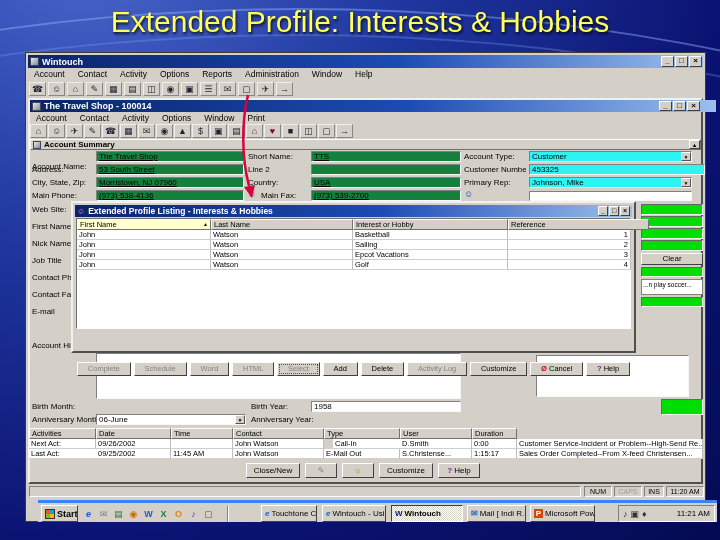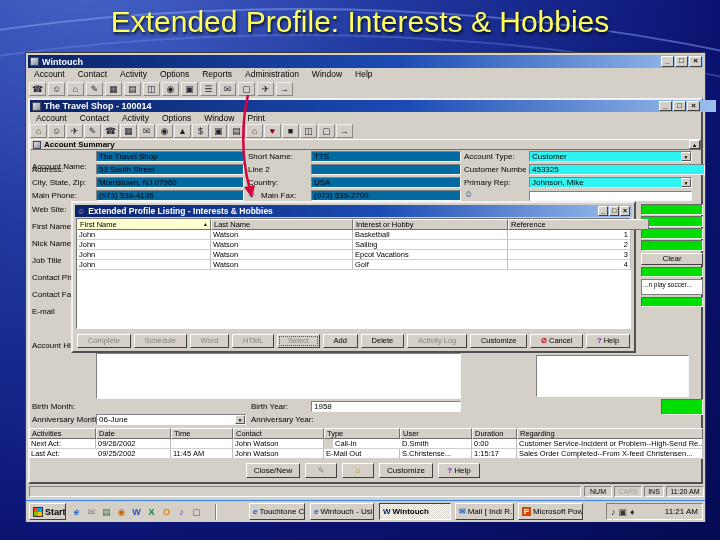--- a/index.html
+++ b/index.html
@@ -23,41 +23,41 @@
   .menu span{padding:1px 7px 1px 6px;}
   .tbi{width:17px;height:14px;background:#d4d0c8;border:1px solid;border-color:#efefef #878787 #878787 #efefef;
     font-size:9px;line-height:12px;text-align:center;color:#223;overflow:hidden;}
   .ct span.red{color:#8a0030;}
   .cwin{background:#d4d0c8;border:2px solid;border-color:#f0f0f0 #505050 #505050 #f0f0f0;}
   .hdrbar{background:#d4d0c8;border:1px solid;border-color:#fff #707070 #707070 #fff;display:flex;align-items:center;
     gap:3px;font-size:8px;font-weight:bold;padding-left:2px;}
   .lbl{font-size:8px;line-height:11px;color:#000;white-space:nowrap;overflow:hidden;}
   .fld{height:11px;border:1px solid;border-color:#808080 #f8f8f8 #f8f8f8 #808080;background:#fff;
     font-size:8px;line-height:9px;padding:0 2px;white-space:nowrap;overflow:hidden;color:#000;}
-  .yl{background:#0369a1;}.cy{background:#2ef3f3;}.gr{background:#00dd00;border-color:#666 #efe #efe #666;}
+  .yl{background:#15803d;text-decoration:underline;}.cy{background:#2ef3f3;}.gr{background:#00dd00;border-color:#666 #efe #efe #666;}
   .da{position:absolute;right:0;top:0;width:10px;height:9px;background:#d4d0c8;border:1px solid;
     border-color:#fff #555 #555 #fff;font-size:5px;line-height:8px;text-align:center;color:#000;}
   .btn{background:#d4d0c8;border:1px solid;border-color:#fff #404040 #404040 #fff;font-size:8px;
     line-height:13px;text-align:center;color:#000;overflow:hidden;white-space:nowrap;}
   .dis{color:#848484;}
   .th{background:#d4d0c8;border:1px solid;border-color:#fff #707070 #707070 #fff;font-size:7.5px;line-height:9px;
     padding:0 2px;overflow:hidden;white-space:nowrap;}
   .td{font-size:7.5px;line-height:9px;padding:0 2px;background:#fff;border-right:1px solid #bdbdbd;
     border-bottom:1px solid #cfcfcf;overflow:hidden;white-space:nowrap;height:10px;}
   .tdr{text-align:right;}
   .dlg{left:45px;top:148px;width:565px;height:152px;z-index:5;background:#d4d0c8;border:2px solid;
     border-color:#f0f0f0 #505050 #505050 #f0f0f0;}
   .list{background:#fff;border:1px solid;border-color:#707070 #fff #fff #707070;}
   .sorted{background:#ffffd2;}
-  .dbtns{display:flex;gap:3px;}
+  .dbtns{display:flex;gap:3px;margin-top:28px;}
   .dbtns .btn{position:static;flex:1 1 auto;line-height:12px;font-size:7.5px;}
   .foc{outline:1px dotted #555;outline-offset:-3px;}
   .sunk{border:1px solid;border-color:#808080 #fff #fff #808080;background:#d4d0c8;}
   .sbox{font-size:7px;line-height:10px;text-align:center;color:#000;}
-  .taskbar{left:0;top:447px;width:679px;height:22px;background:#d4d0c8;border-top:1px solid #3b82f6;}
+  .taskbar{left:12px;top:447px;width:679px;height:22px;background:#d4d0c8;border-top:3px solid #3b82f6;}
   .task{display:flex;align-items:center;gap:2px;padding:0 3px;font-size:8px;background:#d4d0c8;border:1px solid;
     border-color:#fff #404040 #404040 #fff;overflow:hidden;white-space:nowrap;}
   .task.act{border-color:#404040 #fff #fff #404040;font-weight:bold;
     background:repeating-conic-gradient(#ffffff 0% 25%, #d8d4cc 0% 50%) 0 0/2px 2px;}
   .bic{font-weight:bold;font-style:italic;color:#1b5cd6;font-size:8px;flex:0 0 auto;}
   .flag{width:10px;height:10px;flex:0 0 auto;background:conic-gradient(#05a6f0 0 25%,#ffba08 0 50%,#81bc06 0 75%,#f35325 0);border:1px solid #333;}
   .ql{display:flex;gap:2px;align-items:center;}
   .ql span{width:13px;height:13px;font-size:9px;line-height:12px;text-align:center;}
   .ql span:nth-child(1){color:#1b5cd6;font-weight:bold;font-style:italic;}
   .ql span:nth-child(2){color:#777;}.ql span:nth-child(3){color:#2a7a3a;}
@@ -218,21 +218,20 @@
     <span class="p fld" style="left:70px;top:361px;width:150px"><i style="font-style:normal">06-June</i><b class="da">▼</b></span>
     <span class="p lbl" style="left:225px;top:361px;width:64px">Anniversary Year:</span>
 
     <span class="p th" style="left:3px;top:375px;width:67px">Activities</span>
     <span class="p th" style="left:70px;top:375px;width:75px">Date</span>
     <span class="p th" style="left:145px;top:375px;width:62px">Time</span>
     <span class="p th" style="left:207px;top:375px;width:91px">Contact</span>
     <span class="p th" style="left:298px;top:375px;width:76px">Type</span>
     <span class="p th" style="left:374px;top:375px;width:72px">User</span>
     <span class="p th" style="left:446px;top:375px;width:45px">Duration</span>
-    <span class="p th" style="left:491px;top:375px;width:186px">Regarding</span>
 
     <span class="p td" style="left:3px;top:386px;width:67px">Next Act:</span>
     <span class="p td" style="left:70px;top:386px;width:75px">09/26/2002</span>
     <span class="p td" style="left:145px;top:386px;width:62px"></span>
     <span class="p td" style="left:207px;top:386px;width:91px">John Watson</span>
     <span class="p td" style="left:307px;top:386px;width:76px">Call-In</span>
     <span class="p td" style="left:374px;top:386px;width:72px">D.Smith</span>
     <span class="p td" style="left:446px;top:386px;width:45px">0:00</span>
     <span class="p td" style="left:491px;top:386px;width:186px">Customer Service-Incident or Problem--High-Send Re...</span>
 

